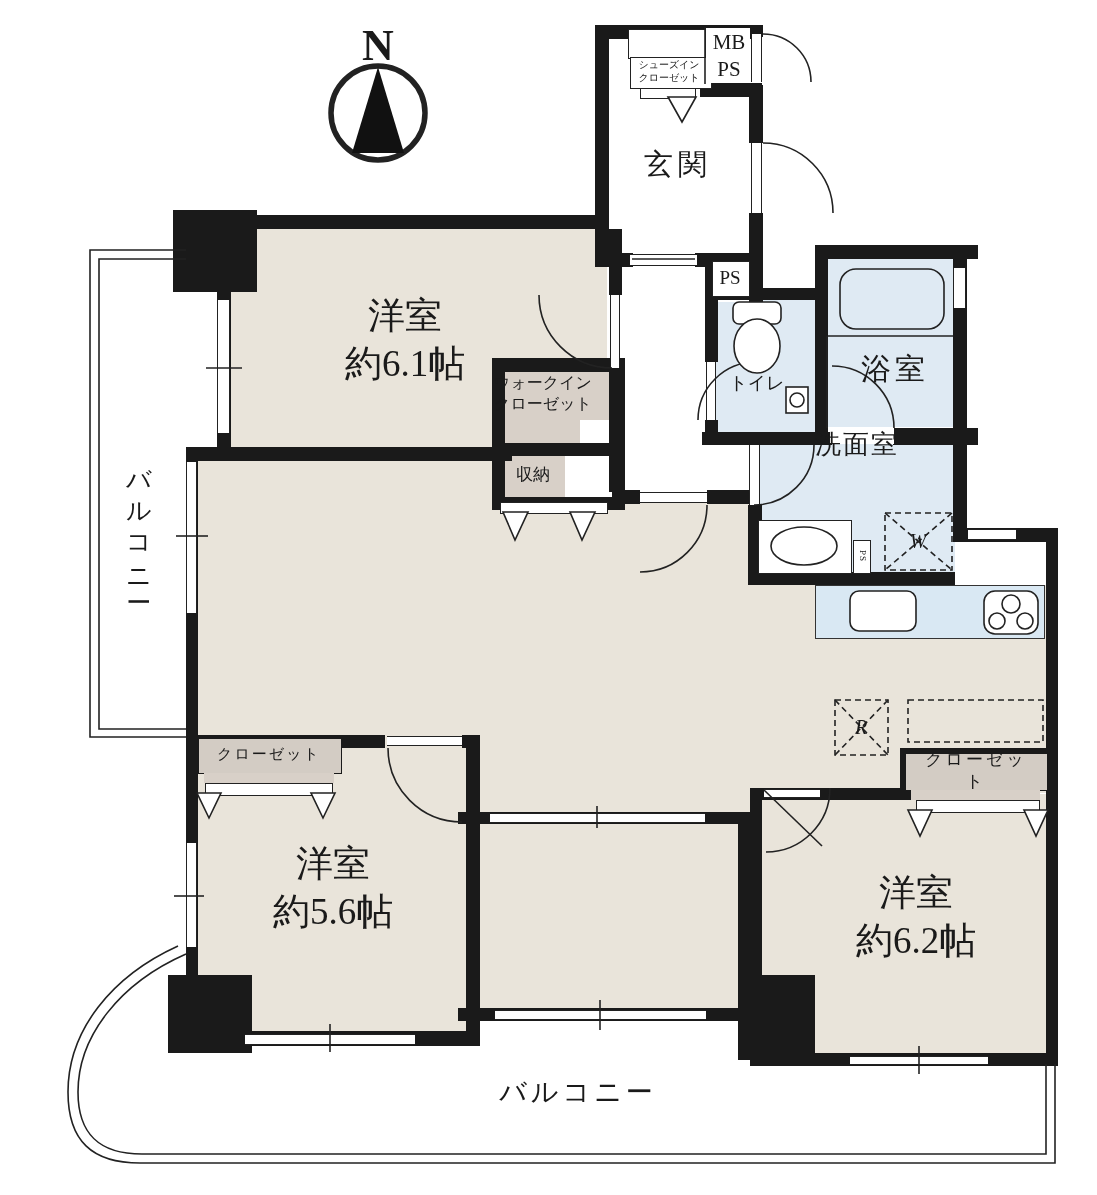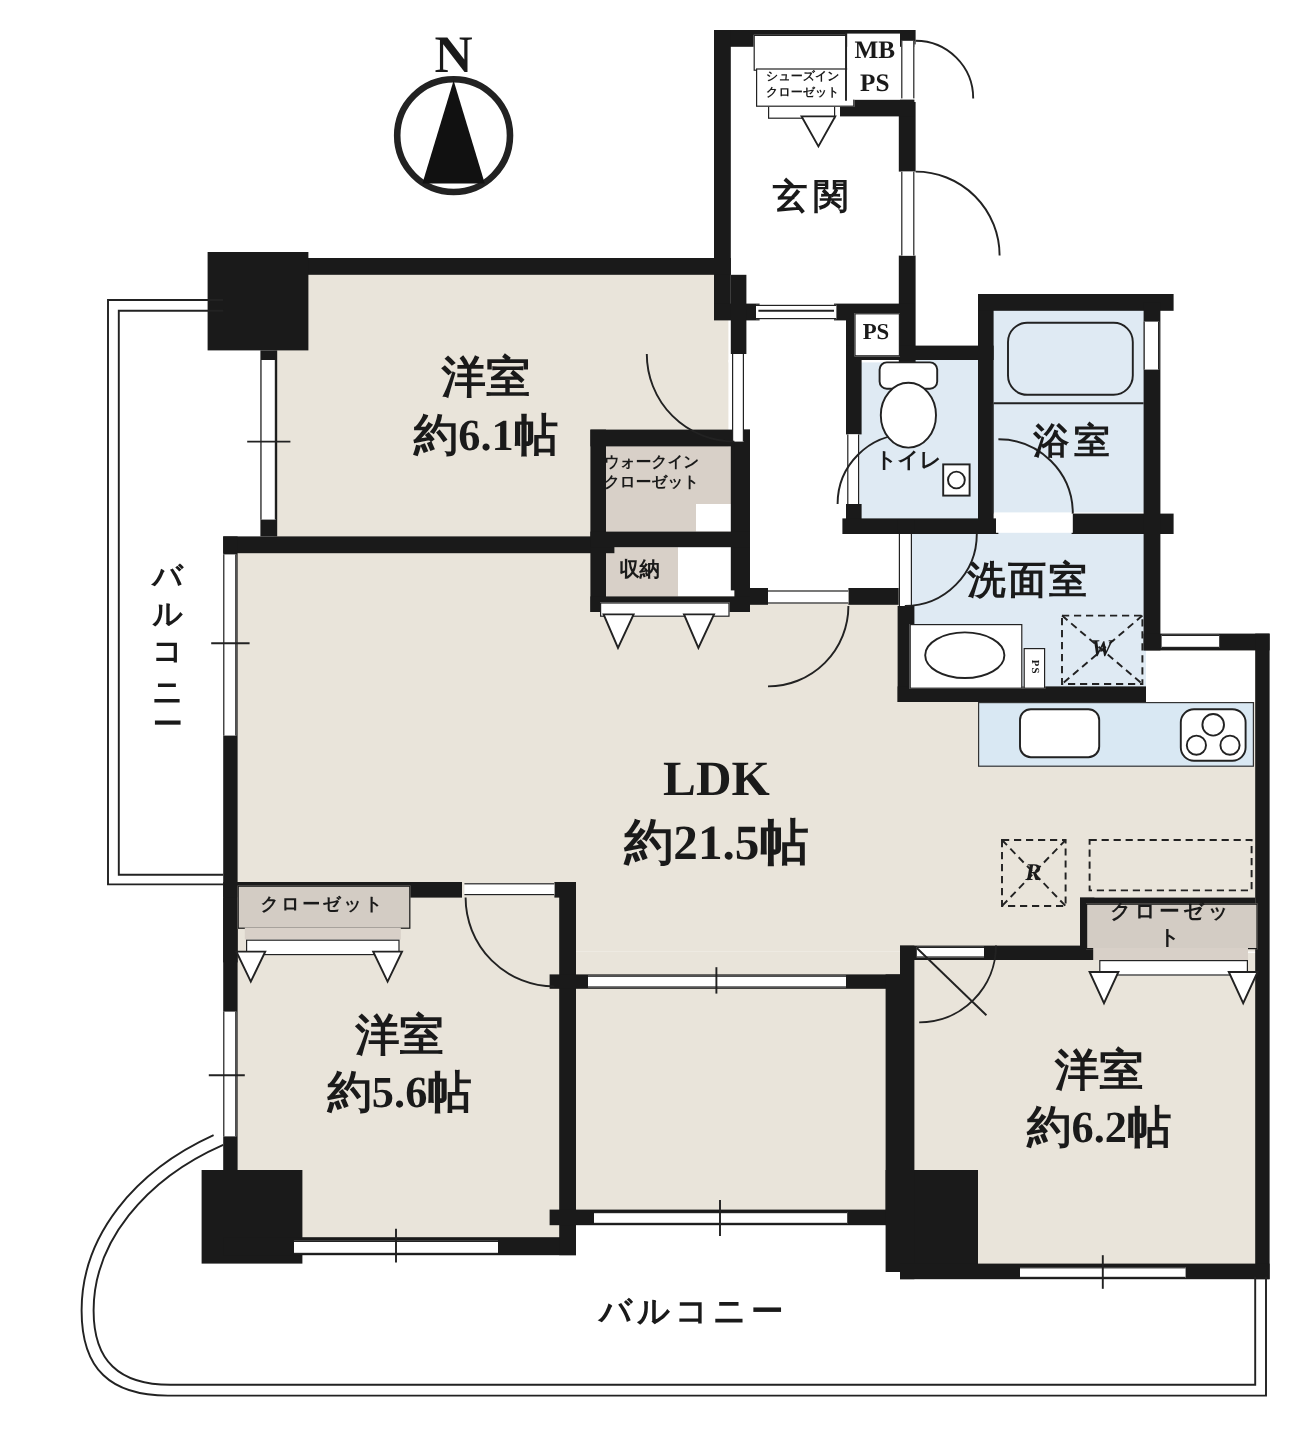--- a/index.html
+++ b/index.html
@@ -11,21 +11,21 @@
   .beige{background:#e9e4da;}
   .blue{background:#dfeaf3;}
   .kblue{background:#d9e8f3;border:1.5px solid #333;}
   .gray{background:#d8d0c8;}
   .graybox{background:#d3ccc4;border:1.5px solid #1a1a1a;}
   .white{background:#ffffff;}
   .win-v{position:absolute;background:#fff;border-left:1.5px solid #222;border-right:1.5px solid #222;}
   .win-h{position:absolute;background:#fff;border-top:1.5px solid #222;border-bottom:1.5px solid #222;}
   .recess{position:absolute;background:#fff;border:1px solid #222;}
   .lbl{position:absolute;transform:translate(-50%,-50%);color:#1a1a1a;white-space:pre-line;
-       text-align:center;line-height:1.3;font-weight:bold;}
+       text-align:center;line-height:1.3;}
   .vert{writing-mode:vertical-rl;letter-spacing:6px;}
   svg.overlay{position:absolute;left:0;top:0;pointer-events:none;}
 </style>
 </head>
 <body>
 
 <div id="plan">
 
   <i class="fill beige" style="left:228px;top:228px;width:382px;height:222px"></i>
   <i class="fill beige" style="left:196px;top:459px;width:852px;height:334px"></i>
@@ -226,30 +226,28 @@
   <div class="lbl" style="left:578px;top:1093px;font-size:27px;letter-spacing:4px">バルコニー</div>
   <div class="lbl" style="left:678px;top:165px;font-size:29px;letter-spacing:5px">玄関</div>
   <div class="lbl" style="left:669px;top:71px;font-size:10px">シューズイン
 クローゼット</div>
   <div class="lbl" style="left:729px;top:56px;font-size:21px">MB
 PS</div>
   <div class="lbl" style="left:730px;top:278px;font-size:19px">PS</div>
   <div class="lbl vert" style="left:862px;top:556px;font-size:9px;letter-spacing:1px">PS</div>
   <div class="lbl" style="left:405px;top:340px;font-size:37px">洋室
 約6.1帖</div>
-  <div class="lbl" style="left:543px;top:394px;font-size:13px">ウォークイン
+  <div class="lbl" style="left:543px;top:394px;font-size:16px">ウォークイン
 クローゼット</div>
   <div class="lbl" style="left:533px;top:475px;font-size:17px">収納</div>
   <div class="lbl" style="left:757px;top:384px;font-size:18px">トイレ</div>
   <div class="lbl" style="left:895px;top:368px;font-size:30px;letter-spacing:4px">浴室</div>
-  <div class="lbl" style="left:857px;top:484px;font-size:32px;letter-spacing:2px">洗面室</div>
+  <div class="lbl" style="left:857px;top:445px;font-size:26px;letter-spacing:2px">洗面室</div>
   <div class="lbl" style="left:918px;top:541px;font-size:20px;font-style:italic">W</div>
   <div class="lbl" style="left:861px;top:727px;font-size:20px;font-style:italic">R</div>
-  <div class="lbl" style="left:597px;top:676px;font-size:41px">LDK
-約21.5帖</div>
   <div class="lbl" style="left:269px;top:755px;font-size:15px;letter-spacing:2px">クローゼット</div>
   <div class="lbl" style="left:976px;top:771px;font-size:17px;letter-spacing:3px">クローゼット</div>
   <div class="lbl" style="left:333px;top:888px;font-size:37px">洋室
 約5.6帖</div>
   <div class="lbl" style="left:916px;top:917px;font-size:37px">洋室
 約6.2帖</div>
 
 </div>
 
 </body></html>

